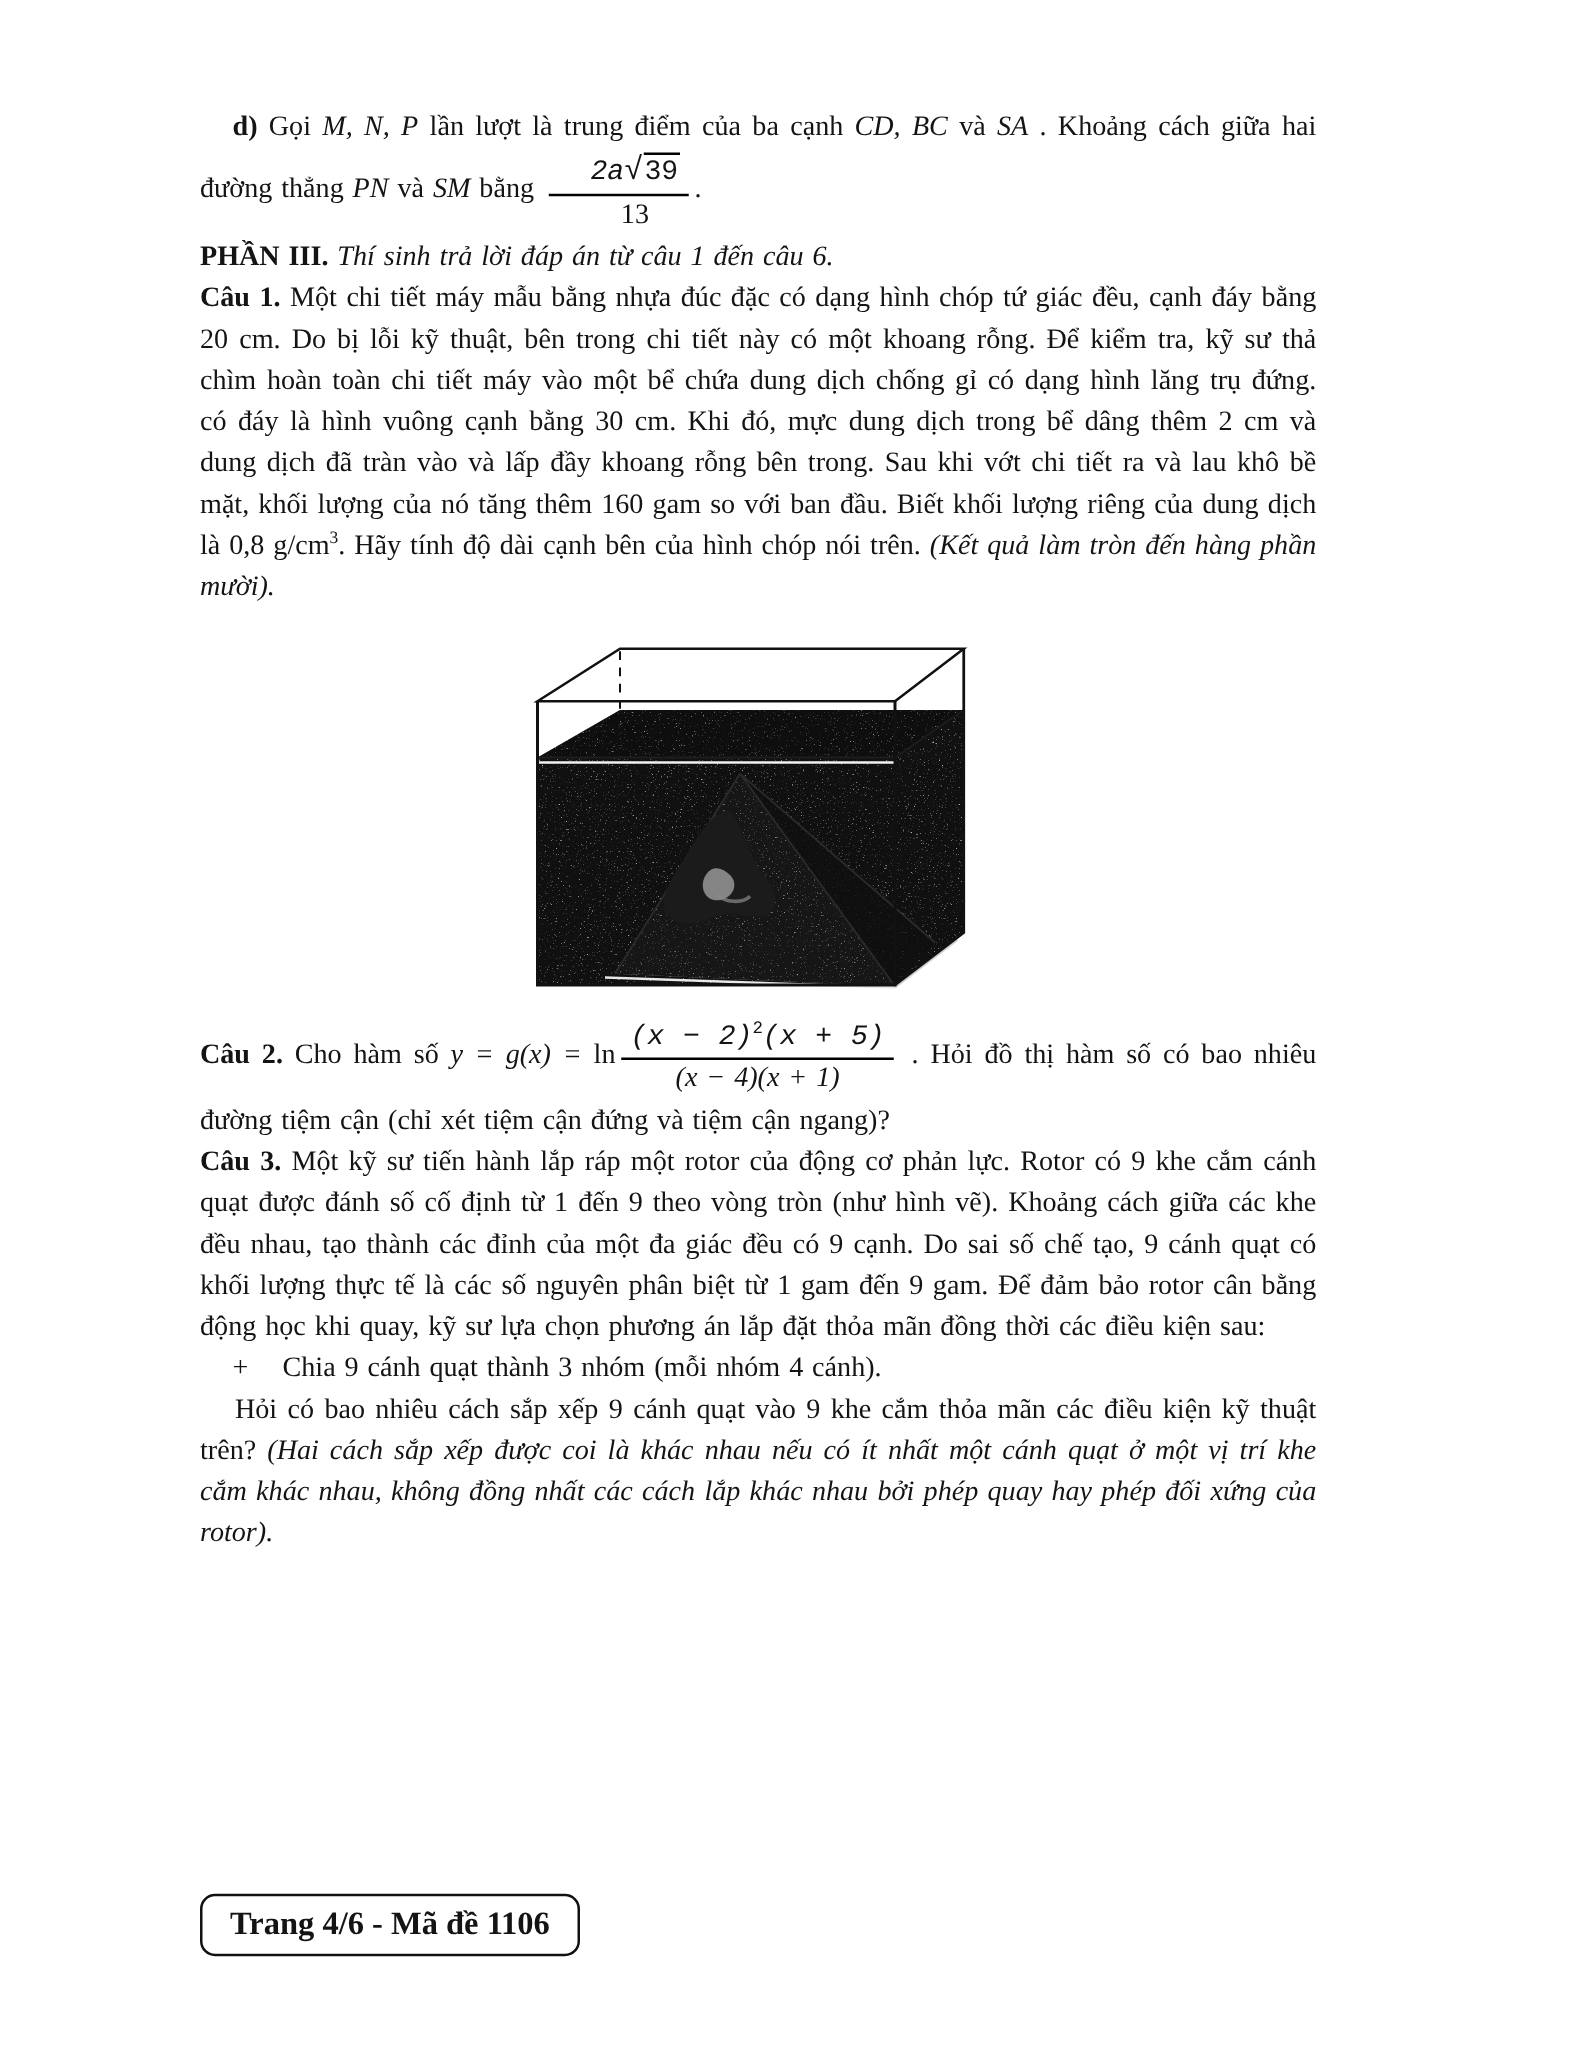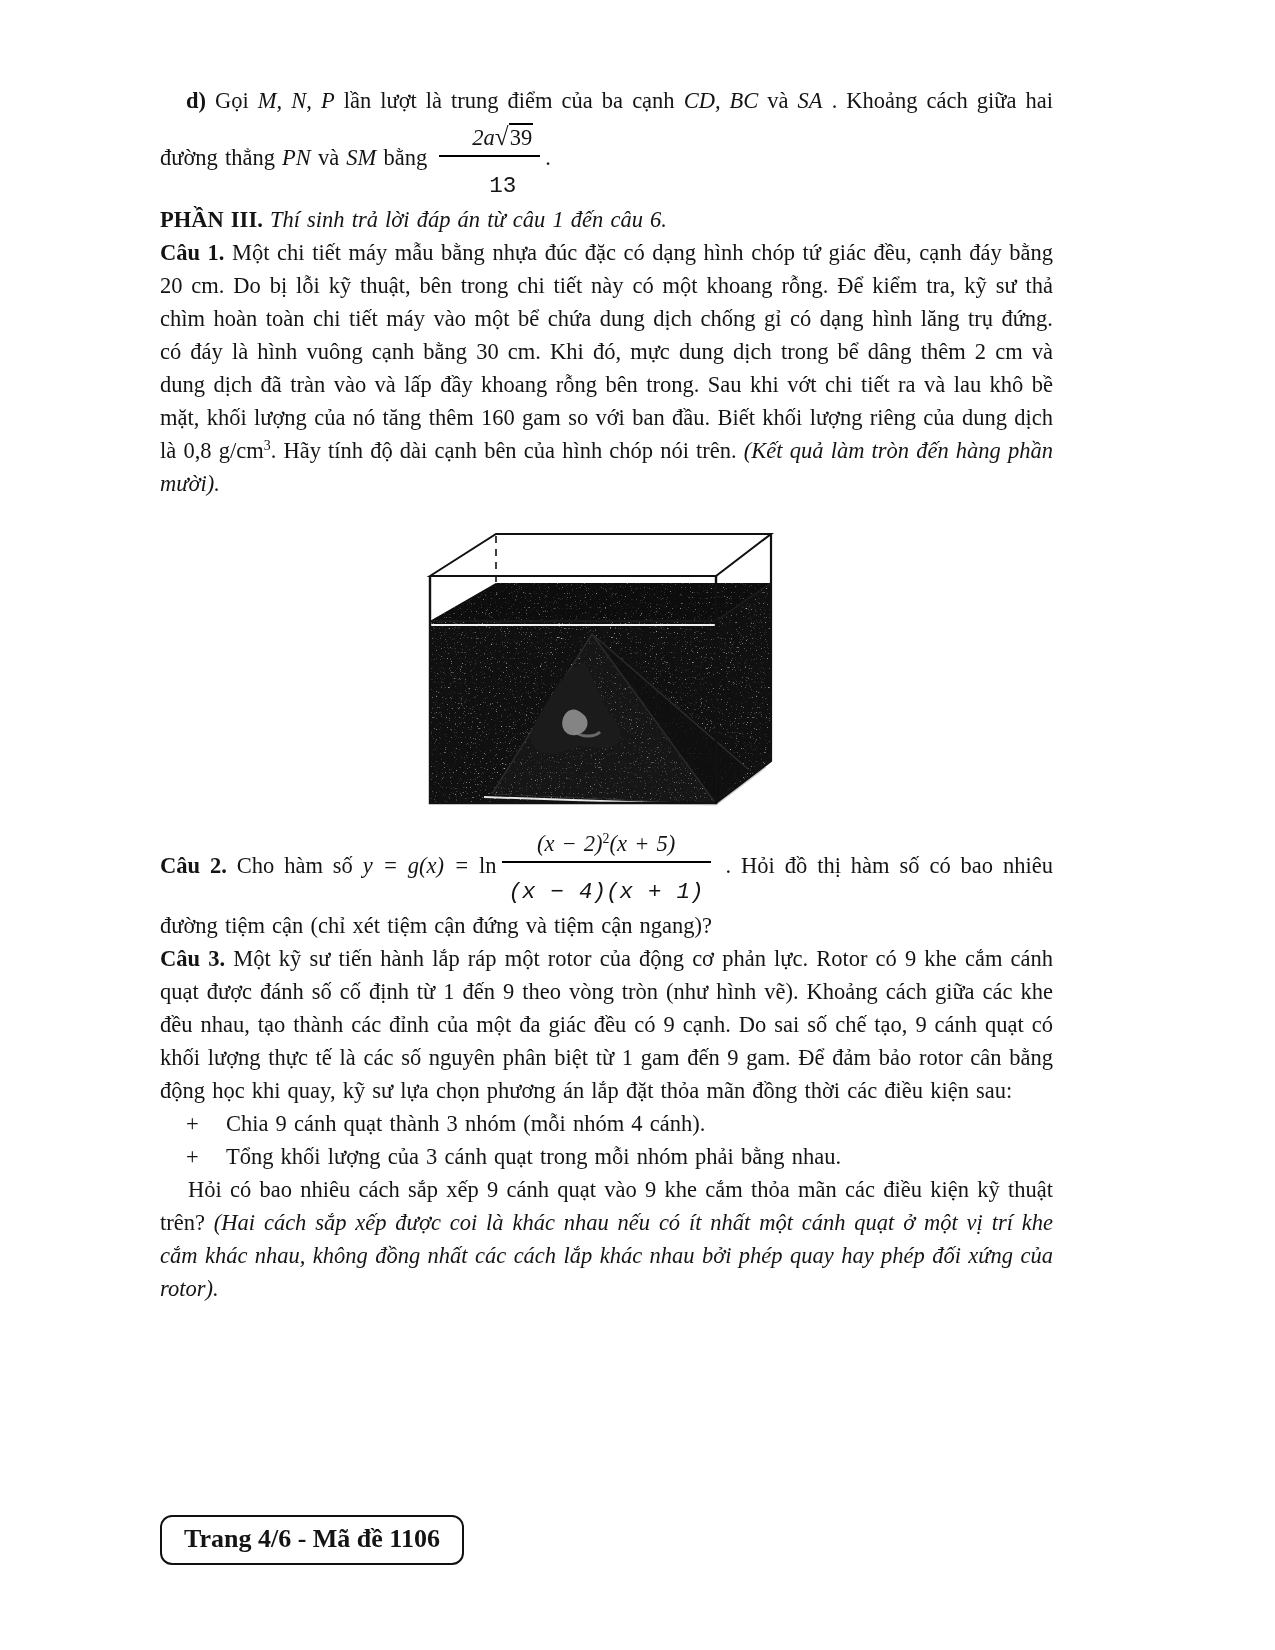--- a/index.html
+++ b/index.html
@@ -31,22 +31,22 @@
   .bullet{margin-top:5px;}
   .bullet .plus{display:inline-block;width:66px;padding-left:26px;box-sizing:border-box;}
   .st-b{font-weight:bold;}
   .st-i{font-style:italic;}
   .st-bi{font-weight:normal;font-style:italic;}
   .st-sup{vertical-align:super;font-size:0.62em;line-height:0;}
   .frac{
     display:inline-block;vertical-align:middle;text-align:center;
     margin:4px 5px;line-height:1.18;
   }
-  .frac .num{display:block;padding:1px 7px 3px;border-bottom:2px solid #000;}
-  .frac .den{display:block;padding:16px 7px 0;font-family:Liberation Mono, monospace;}
+  .frac .num{display:block;padding:1px 7px 3px;border-bottom:2px solid #000;font-family:Liberation Mono, monospace;}
+  .frac .den{display:block;padding:1px 7px 0;}
   .sqrt{white-space:nowrap;}
   .sqrt .rad{font-size:1.12em;}
   .sqrt .rcd{border-top:2px solid #000;padding:0 1px;}
   figure.fig{
     margin:26px auto 0;
     width:385px;height:300px;
     padding:0;
   }
   .footer-box{
     position:absolute;
@@ -119,21 +119,20 @@
       </svg>
     </figure>
 
     <p class="para q2"><span class="st-b">Câu 2.</span><span> Cho hàm số </span><span class="st-i">y = g(x) = </span><span>ln</span><span class="frac"><span class="num"><span class="st-i">(x − 2)</span><span class="st-sup">2</span><span class="st-i">(x + 5)</span></span><span class="den"><span class="st-i">(x − 4)(x + 1)</span></span></span><span> . Hỏi đồ thị hàm số có bao nhiêu đường tiệm cận (chỉ xét tiệm cận đứng và tiệm cận ngang)?</span></p>
 
     <p class="para q3"><span class="st-b">Câu 3.</span><span> Một kỹ sư tiến hành lắp ráp một rotor của động cơ phản lực. Rotor có 9 khe cắm cánh quạt được đánh số cố định từ 1 đến 9 theo vòng tròn (như hình vẽ). Khoảng cách giữa các khe đều nhau, tạo thành các đỉnh của một đa giác đều có 9 cạnh. Do sai số chế tạo, 9 cánh quạt có khối lượng thực tế là các số nguyên phân biệt từ 1 gam đến 9 gam. Để đảm bảo rotor cân bằng động học khi quay, kỹ sư lựa chọn phương án lắp đặt thỏa mãn đồng thời các điều kiện sau:</span></p>
 
     <p class="para bullet"><span class="plus">+</span><span>Chia 9 cánh quạt thành 3 nhóm (mỗi nhóm 4 cánh).</span></p>
 
 
-    <p class="para bullet"><span class="plus">+</span><span>Tổng khối lượng của 3 cánh quạt trong mỗi nhóm phải bằng nhau.</span></p>
 
     <p class="para closing"><span>Hỏi có bao nhiêu cách sắp xếp 9 cánh quạt vào 9 khe cắm thỏa mãn các điều kiện kỹ thuật trên? </span><span class="st-i">(Hai cách sắp xếp được coi là khác nhau nếu có ít nhất một cánh quạt ở một vị trí khe cắm khác nhau, không đồng nhất các cách lắp khác nhau bởi phép quay hay phép đối xứng của rotor).</span></p>
 
   </div>
 
   <div class="footer-box">
     <span>Trang 4/6 - Mã đề 1106</span>
   </div>
 </div>
 

